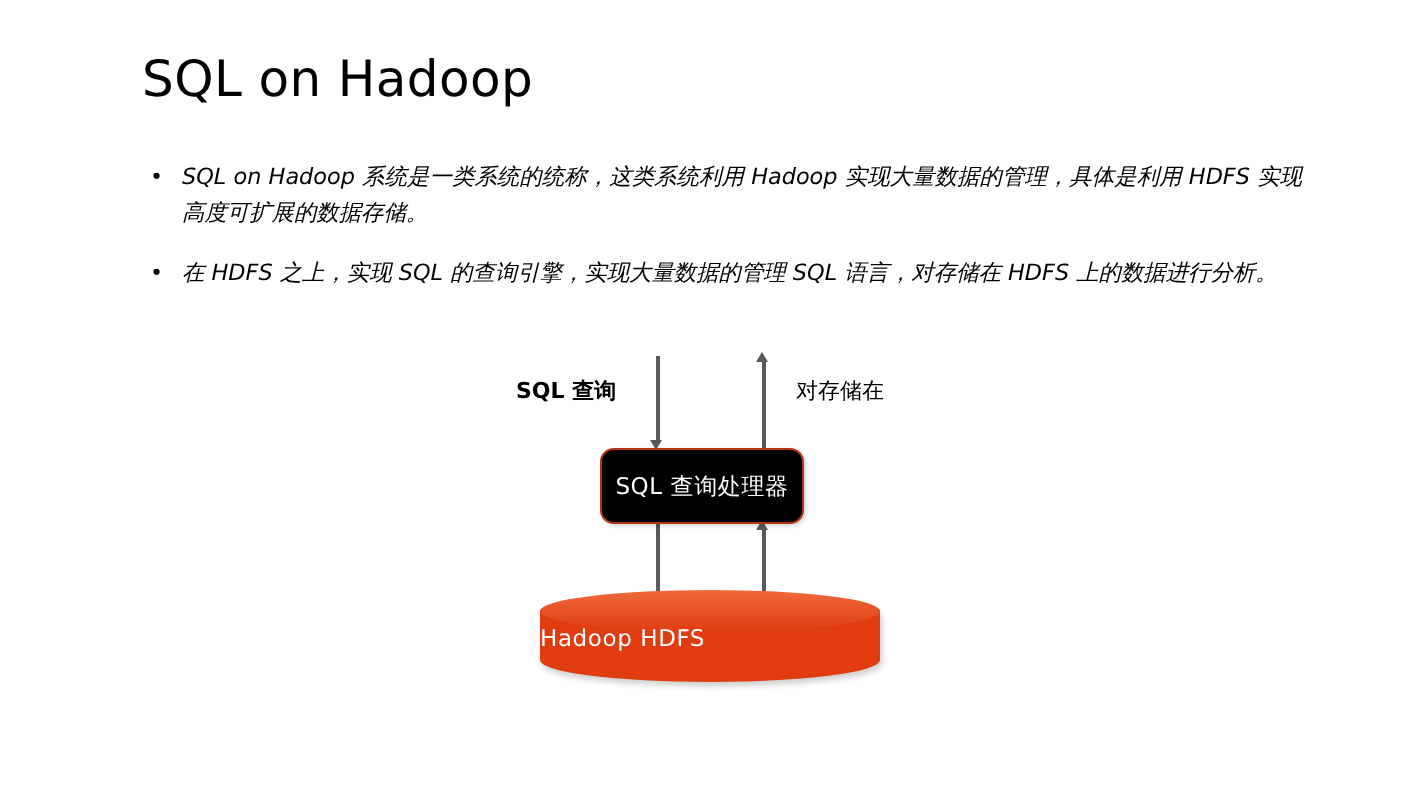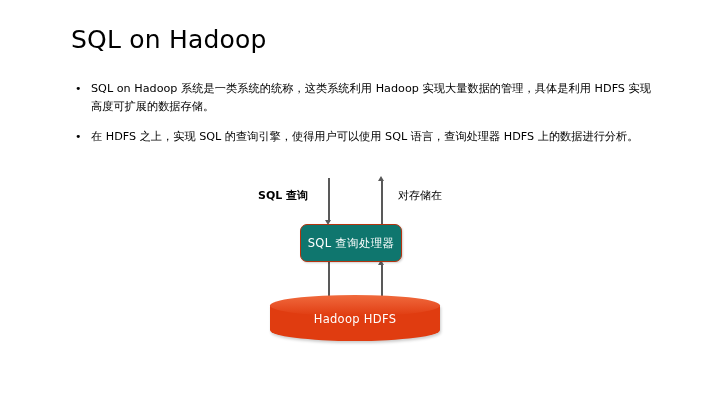--- a/index.html
+++ b/index.html
@@ -57,20 +57,21 @@
   .bullet-mark {
     position: absolute;
     left: 4px;
     top: 0px;
     font-size: 11px;
     line-height: 1.62;
     color: #000000;
   }
   .bullet-text {
     display: block;
+    font-style: italic;
   }
 
   
   .diagram {
     position: absolute;
     left: 0;
     top: 170px;
     width: 711px;
     height: 200px;
   }
@@ -115,21 +116,21 @@
   .arrow-d-line { left: 381px; top: 94px; height: 38px; }
   .arrow-d-head { left: 377.8px; top: 90px; }
 
   
   .proc-box {
     position: absolute;
     left: 300px;
     top: 54px;
     width: 102px;
     height: 38px;
-    background: #0f766e;
+    background: #000000;
     border: 1.4px solid #B5340F;
     border-radius: 7px;
     box-sizing: border-box;
     display: flex;
     align-items: center;
     justify-content: center;
     color: #ffffff;
     font-size: 11.5px;
     letter-spacing: 0.3px;
     box-shadow: 1px 1px 2px rgba(0,0,0,0.18);
@@ -160,21 +161,21 @@
     width: 170px;
     height: 21px;
     border-radius: 50%;
     background: linear-gradient(180deg, #F06A3C 0%, #E9552A 45%, #E03C10 100%);
   }
   .cyl-label {
     position: absolute;
     left: 0;
     top: 17px;
     width: 170px;
-    text-align: center;
+    text-align: left;
     color: #ffffff;
     font-size: 11.5px;
     letter-spacing: 0.3px;
   }
 </style>
 </head>
 <body>
 
 <div class="slide">
 
@@ -182,21 +183,21 @@
 
   <div class="body-list">
 
     <div class="bullet-row">
       <span class="bullet-mark">•</span>
       <span class="bullet-text">SQL on Hadoop 系统是一类系统的统称，这类系统利用 Hadoop 实现大量数据的管理，具体是利用 HDFS 实现高度可扩展的数据存储。</span>
     </div>
 
     <div class="bullet-row">
       <span class="bullet-mark">•</span>
-      <span class="bullet-text">在 HDFS 之上，实现 SQL 的查询引擎，使得用户可以使用 SQL 语言，查询处理器 HDFS 上的数据进行分析。</span>
+      <span class="bullet-text">在 HDFS 之上，实现 SQL 的查询引擎，实现大量数据的管理 SQL 语言，对存储在 HDFS 上的数据进行分析。</span>
     </div>
 
   </div>
 
   <div class="diagram">
 
     <div class="lbl lbl-sql-query">SQL 查询</div>
 
     <div class="lbl lbl-query-result">对存储在</div>
 

